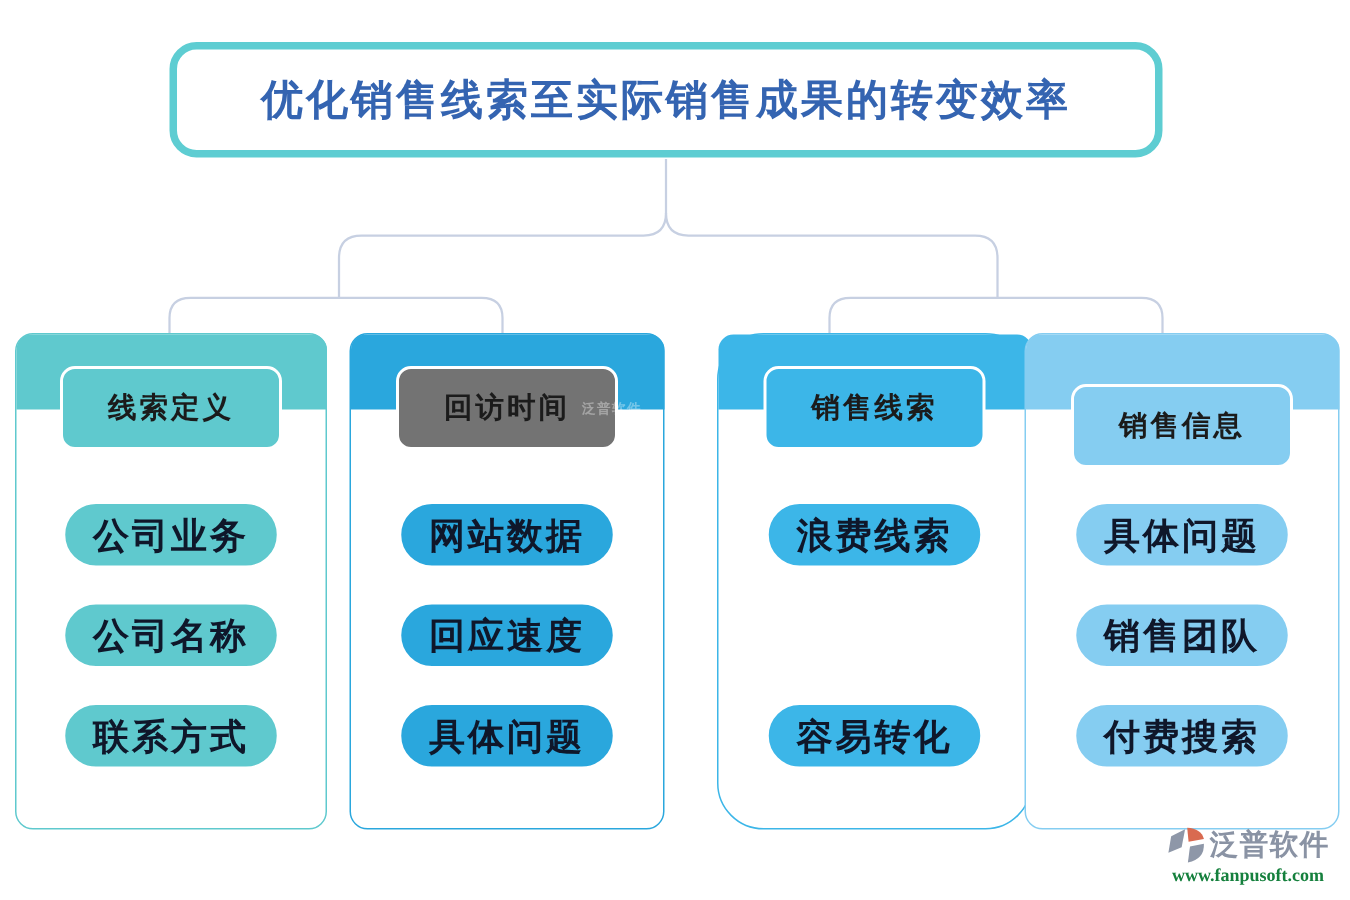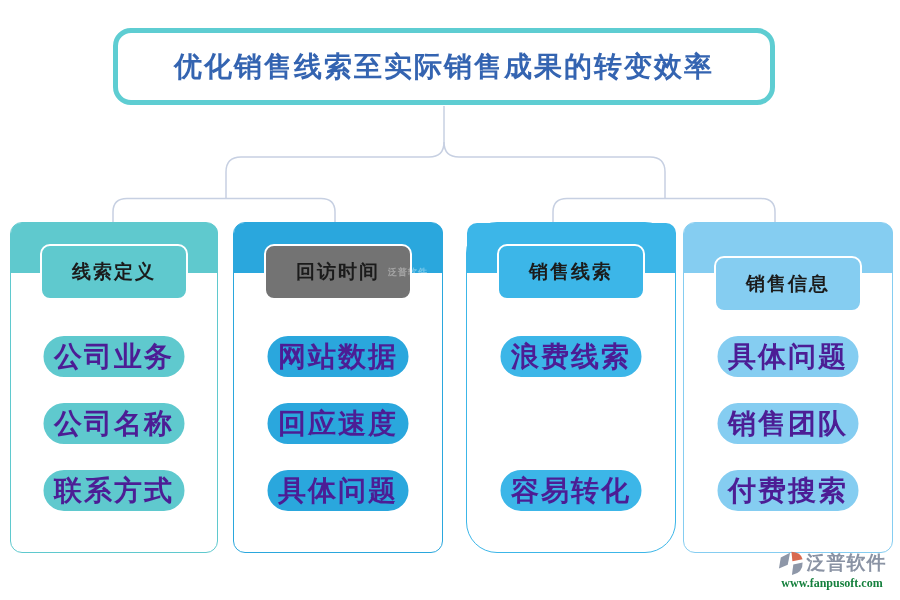--- a/index.html
+++ b/index.html
@@ -30,21 +30,21 @@
     border:2.5px solid #ffffff; border-radius:10px;
     display:flex; align-items:center; justify-content:center;
     font-size:19px; font-weight:bold; color:#1b1b1b; letter-spacing:2px;
     white-space:nowrap;
   }
   .pill {
     position:absolute; left:50%; transform:translateX(-50%);
     width:145px; height:45px; box-sizing:border-box;
     border:2.5px solid #ffffff; border-radius:23px;
     display:flex; align-items:center; justify-content:center;
-    font-size:28px; font-weight:bold; color:#4c1d95; letter-spacing:2px;
+    font-size:24px; font-weight:bold; color:#0f172a; letter-spacing:2px;
     white-space:nowrap;
   }
   .pill-1 { top:111px; } .pill-2 { top:178px; } .pill-3 { top:245px; }
   #watermark {
     position:absolute; left:388px; top:266px; font-size:9px; font-weight:bold;
     color:#ffffff; opacity:0.35; letter-spacing:1px; white-space:nowrap;
   }
   #branding { position:absolute; left:768px; top:549px; width:128px; text-align:center; }
   #branding .logo-row { display:flex; align-items:center; justify-content:center; gap:3px; }
   #logo-text { font-size:19px; font-weight:bold; color:#8a93a4; letter-spacing:1px; white-space:nowrap; }
@@ -74,21 +74,21 @@
   </div>
 
   <div class="column" style="left: 233px; border-color: rgb(42, 167, 221);">
     <div class="band" style="background-color: rgb(42, 167, 221);"></div>
     <div class="header-box" style="background-color: #737373; color: rgb(27, 27, 27);">回访时间</div>
     <div class="pill pill-1" style="background-color: rgb(42, 167, 221);">网站数据</div>
     <div class="pill pill-2" style="background-color: rgb(42, 167, 221);">回应速度</div>
     <div class="pill pill-3" style="background-color: rgb(42, 167, 221);">具体问题</div>
   </div>
 
-  <div class="column" style="left: 466px; border-color: rgb(60, 182, 232); border-radius: 31px;">
+  <div class="column" style="left: 478px; border-color: rgb(60, 182, 232); border-radius: 31px;">
     <div class="band" style="background-color: rgb(60, 182, 232);"></div>
     <div class="header-box" style="background-color: rgb(60, 182, 232); color: rgb(27, 27, 27);">销售线索</div>
     <div class="pill pill-1" style="background-color: rgb(60, 182, 232);">浪费线索</div>
     <div class="pill pill-3" style="background-color: rgb(60, 182, 232);">容易转化</div>
   </div>
 
   <div class="column" style="left: 683px; border-color: rgb(133, 205, 241);">
     <div class="band" style="background-color: rgb(133, 205, 241);"></div>
     <div class="header-box" style="background-color: rgb(133, 205, 241); color: rgb(27, 27, 27); margin-top: 12px;">销售信息</div>
     <div class="pill pill-1" style="background-color: rgb(133, 205, 241);">具体问题</div>

